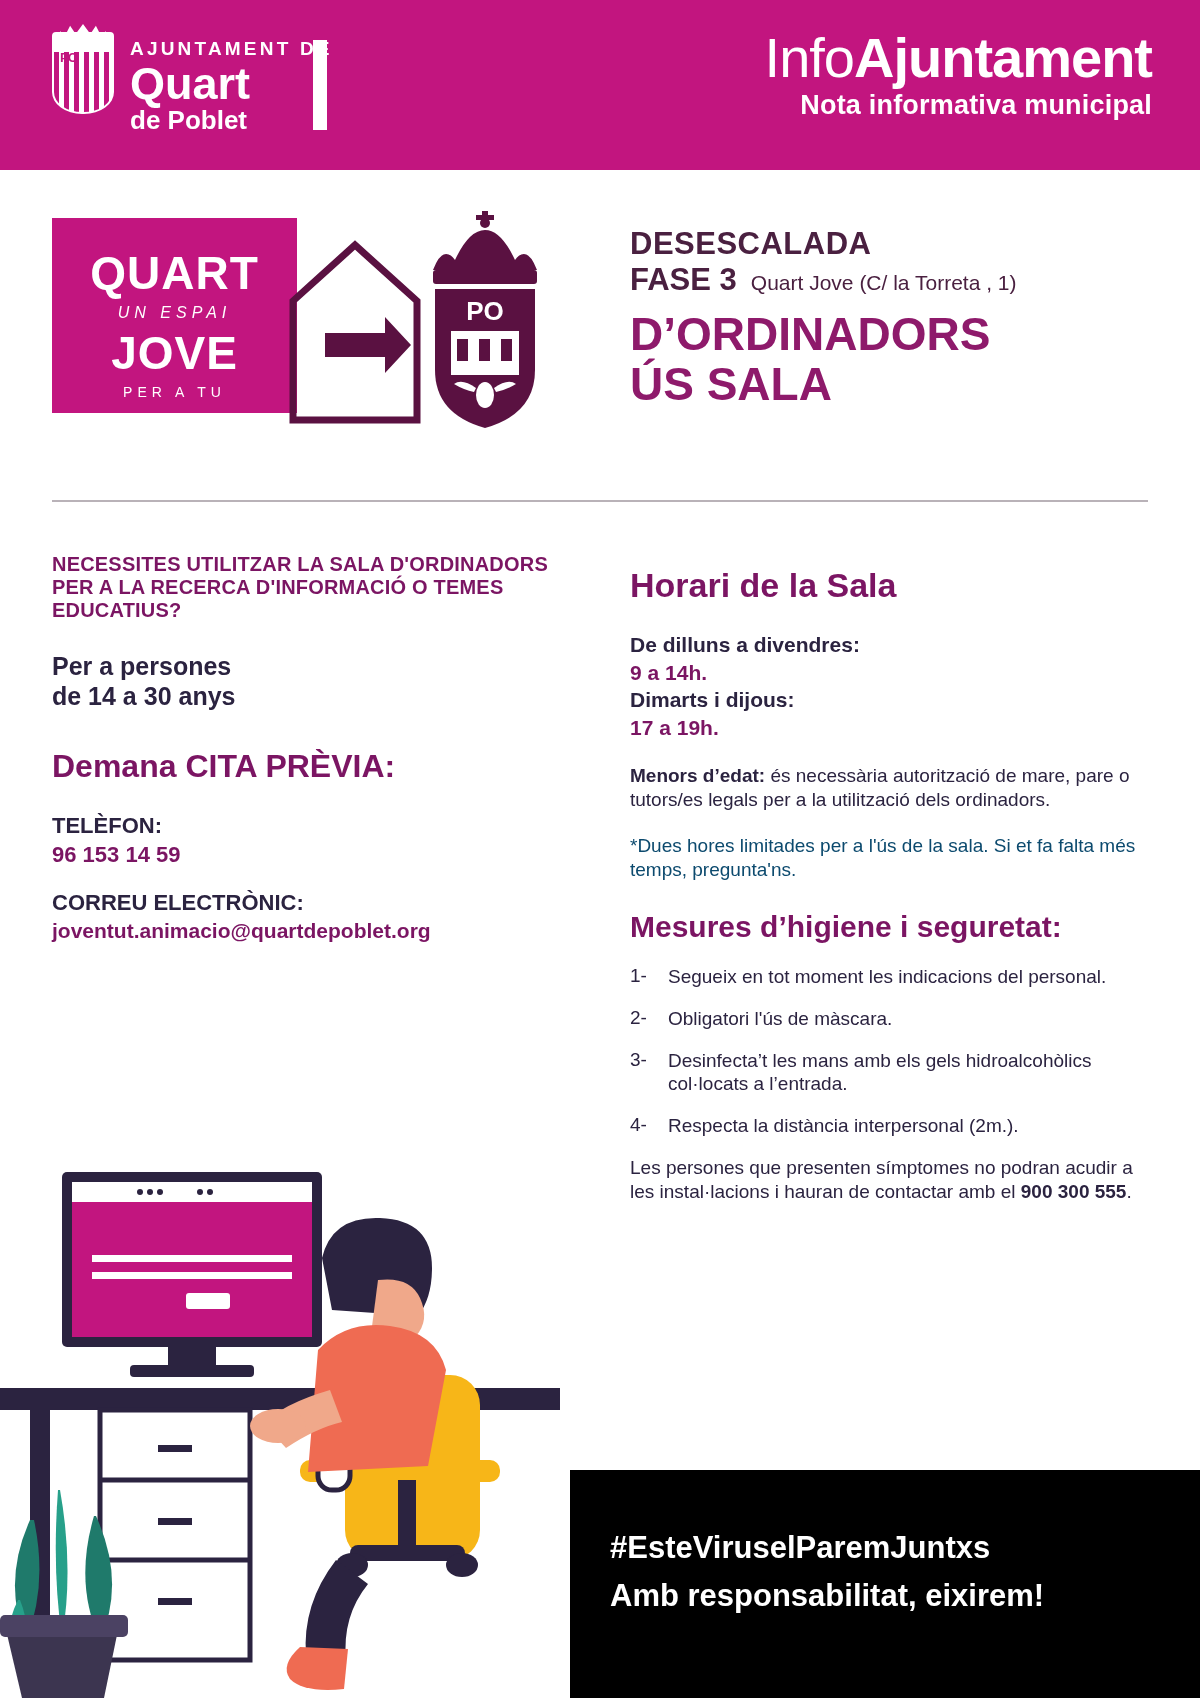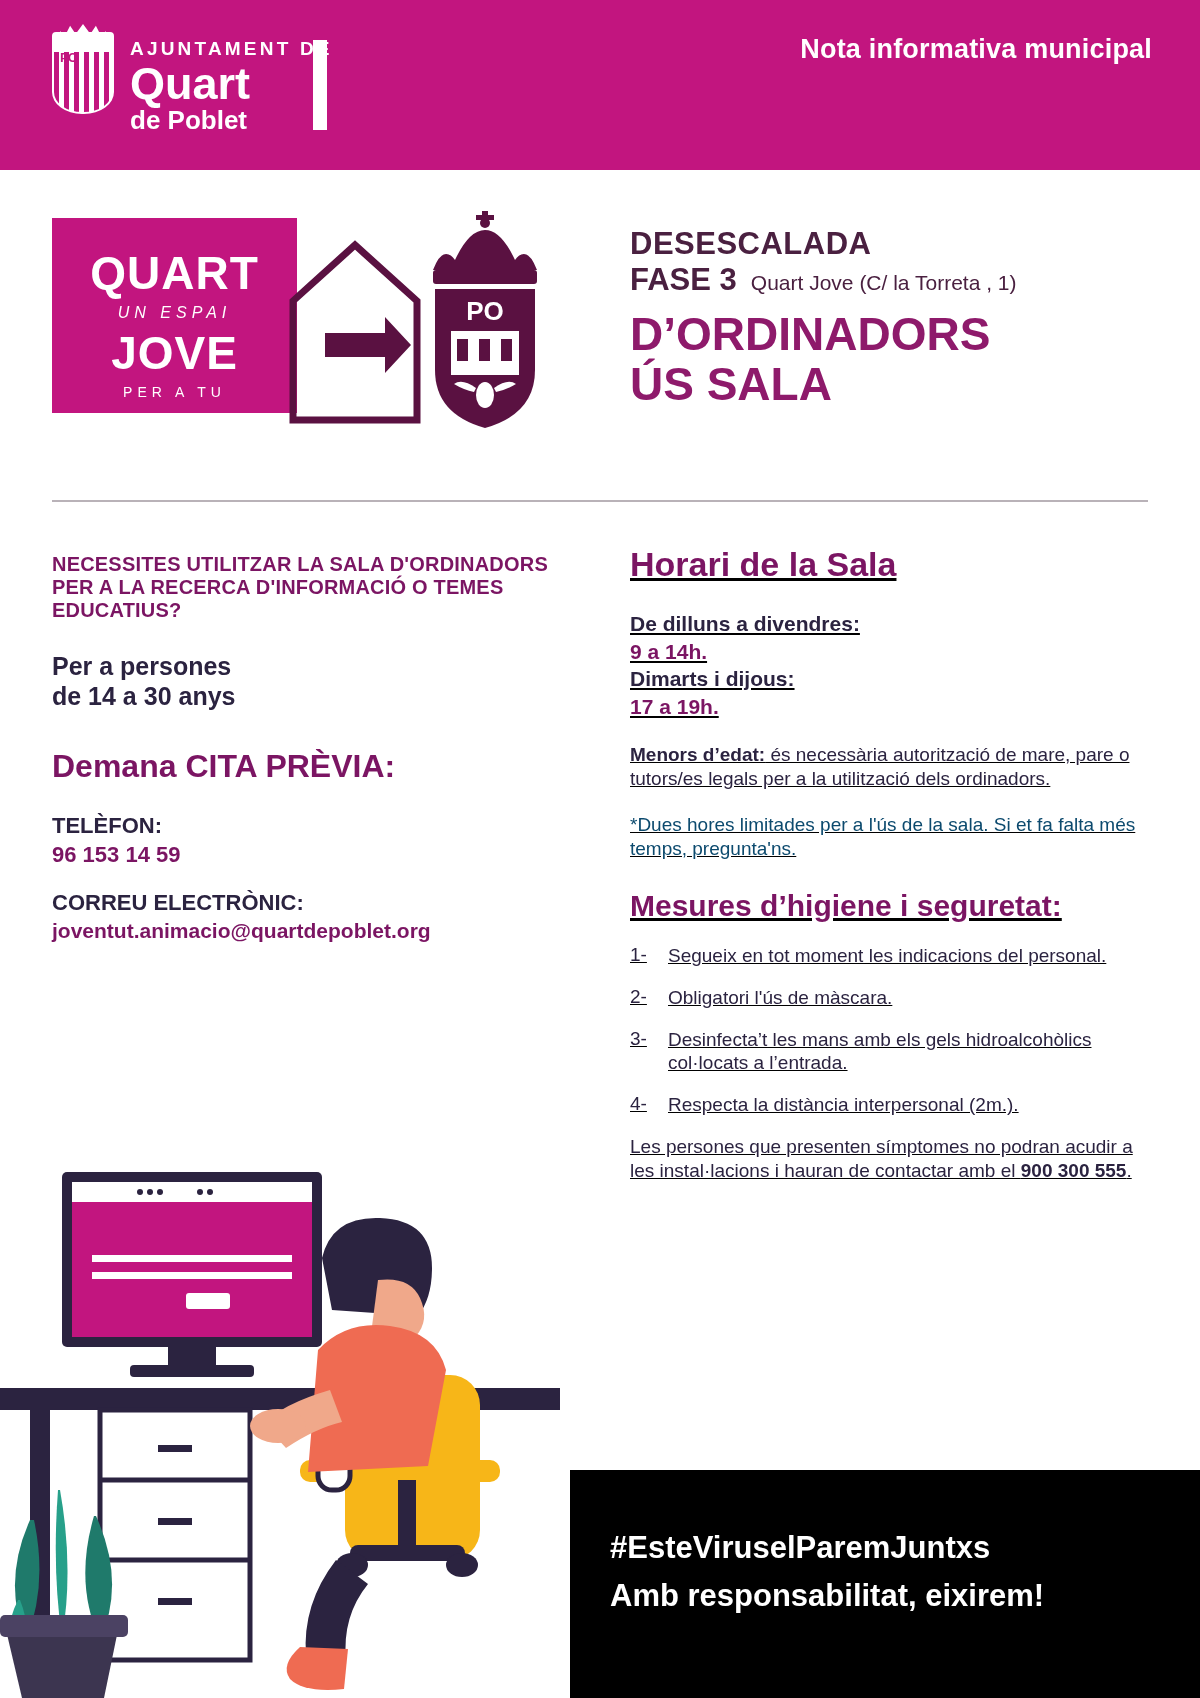--- a/index.html
+++ b/index.html
@@ -98,21 +98,21 @@
   .cita {
     margin-top: 36px; font-size: 32px; font-weight: bold; color:#7b1563;
   }
   .field { margin-top: 28px; }
   .field .lbl { font-size: 22px; font-weight: bold; color:#2b2340; }
   .field .val { font-size: 22px; font-weight: bold; color:#7b1563; margin-top: 3px; }
   .field.mail { margin-top: 22px; }
   .field.mail .val { font-size: 21px; }
 
   
-  .right-col { position:absolute; left: 630px; top: 545px; width: 520px; text-decoration: underline; }
+  .right-col { position:absolute; left: 630px; top: 566px; width: 520px; }
   .h-sala { font-size: 34px; font-weight: bold; color:#7b1563; }
   .hours { margin-top: 26px; font-size: 21px; font-weight: bold; color:#2b2340; line-height: 1.32; }
   .hours .v { color:#7b1563; }
   .note {
     margin-top: 22px; font-size: 19px; color:#2b2340; line-height: 1.26;
   }
   .note b { font-weight: bold; }
   .note2 { margin-top: 22px; font-size: 19px; color:#0c4a6e; line-height: 1.26; }
 
   .h-mesures {
@@ -153,20 +153,21 @@
         <div class="po">PO</div>
       </div>
     </div>
     <div class="header-ayto">
       <div class="line1">AJUNTAMENT DE</div>
       <div class="line2">Quart</div>
       <div class="line3">de Poblet</div>
     </div>
     <div class="header-rule"></div>
     <div class="header-right">
+      <div class="info"><span class="thin">Info</span><span>Ajuntament</span></div>
       <div class="sub">Nota informativa municipal</div>
     </div>
   </div>
 
   <div class="qjove-box">
     <div class="q1">QUART</div>
     <div class="q2">UN ESPAI</div>
     <div class="q3">JOVE</div>
     <div class="q4">PER A TU</div>
   </div>

